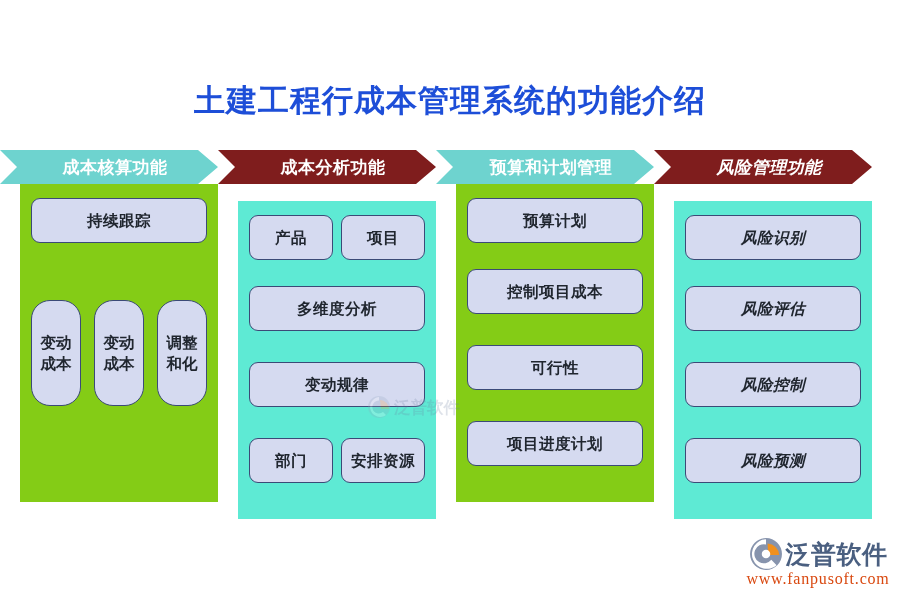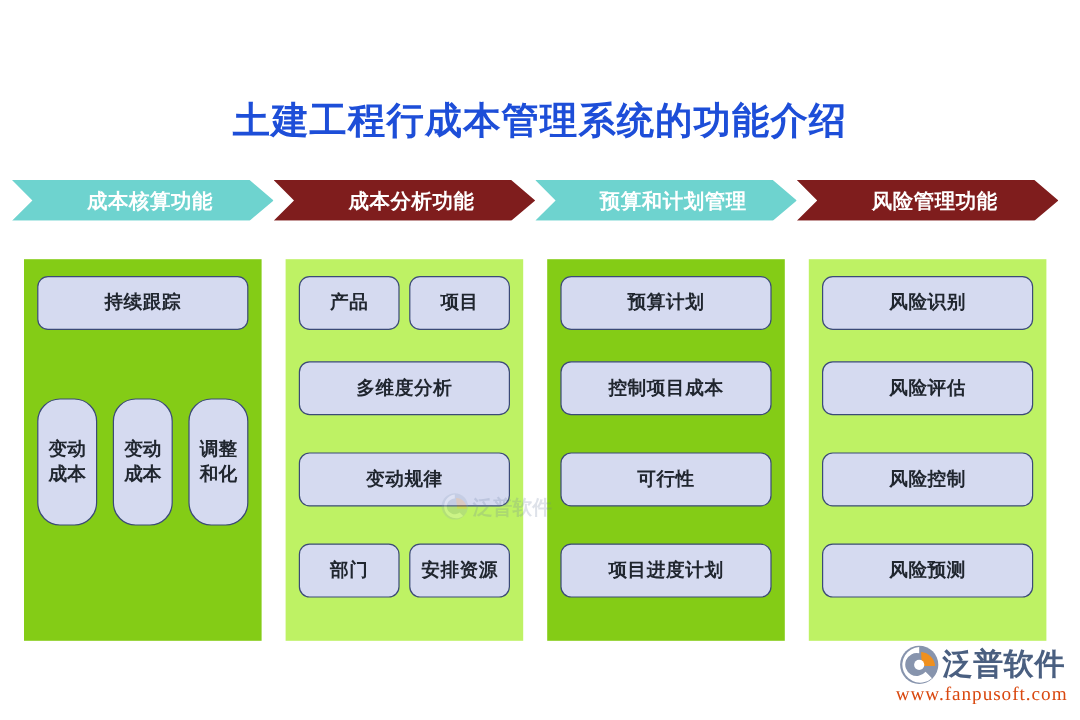--- a/index.html
+++ b/index.html
@@ -48,24 +48,23 @@
     flex-direction: row;
     align-items: flex-start;
   }
 
   .column {
     position: relative;
     width: 198px;
     margin-right: 20px;
     display: flex;
     flex-direction: column;
-    align-items: center;
-    gap: 32px;
-  }
-  .column:last-child { margin-right: 0; }
+    align-items: flex-end;
+  }
+  .column:last-child { margin-right: 0; font-style: italic; }
 
   
   .chevron {
     position: relative;
     height: 34px;
     width: 218px;
     margin-left: 0;
     display: flex;
     align-items: center;
     justify-content: center;
@@ -90,21 +89,21 @@
     position: relative;
     width: 198px;
     height: 318px;
     box-sizing: border-box;
     padding: 14px 11px 0 11px;
     display: flex;
     flex-direction: column;
     align-items: stretch;
   }
   .panel-green { background: #84cc16; }
-  .panel-cyan  { background: #bef264; }
+  .panel-cyan  { background: #5eead4; margin-top: 17px; }
 
   
   .node {
     box-sizing: border-box;
     background: #d5daf0;
     border: 1.6px solid #3b4a77;
     border-radius: 9px;
     color: #20262f;
     font-size: 15.5px;
     font-weight: bold;

